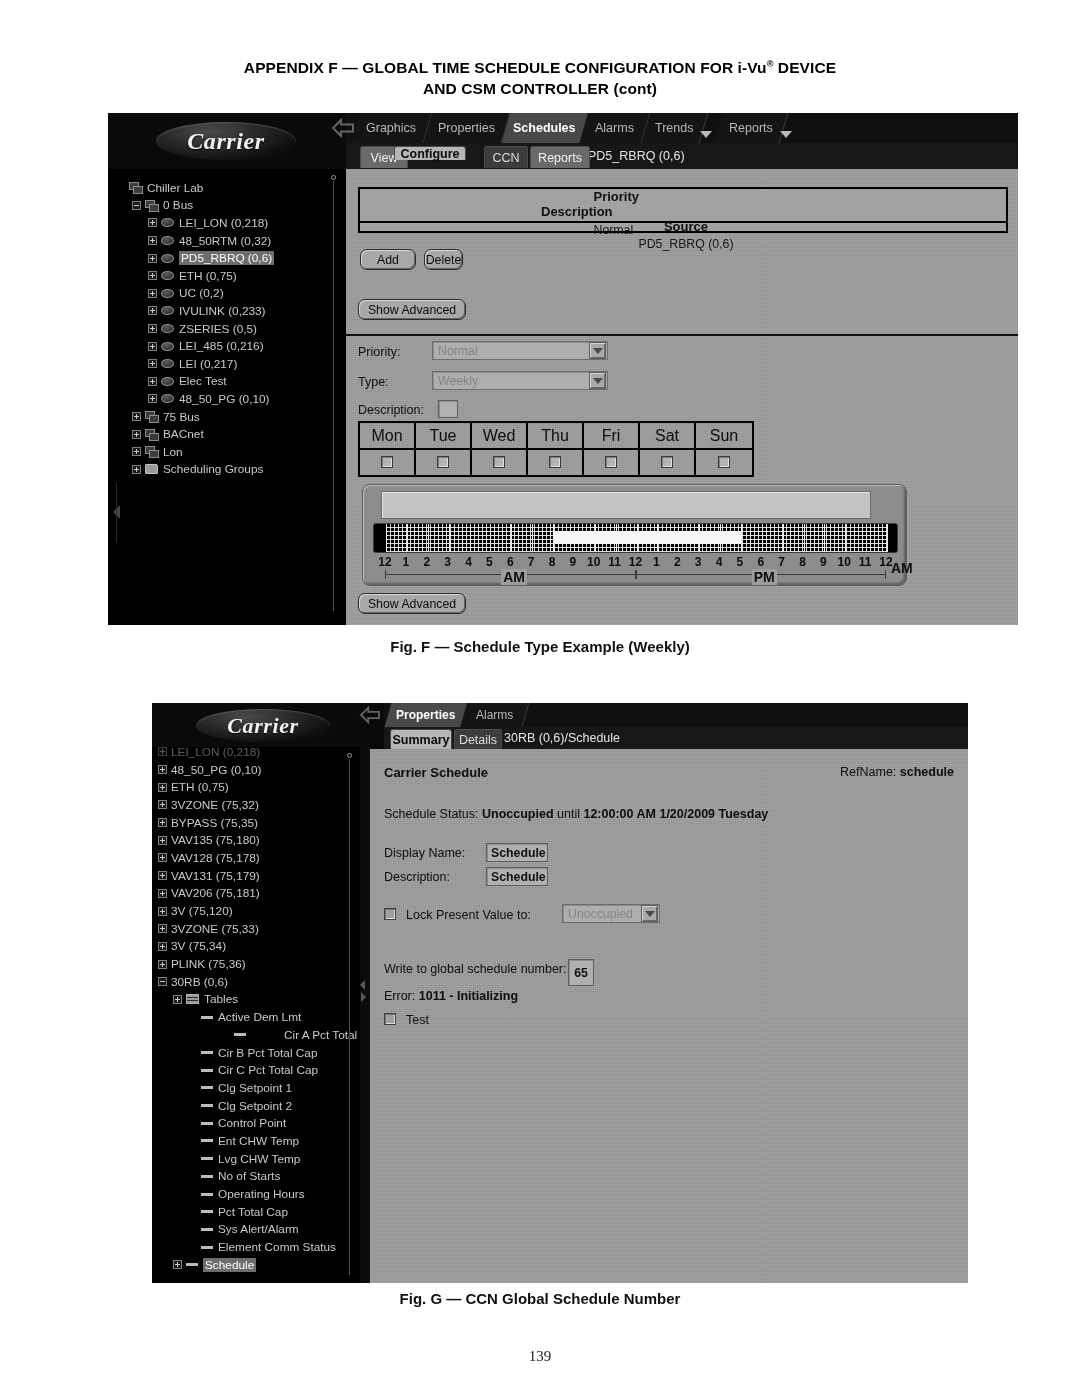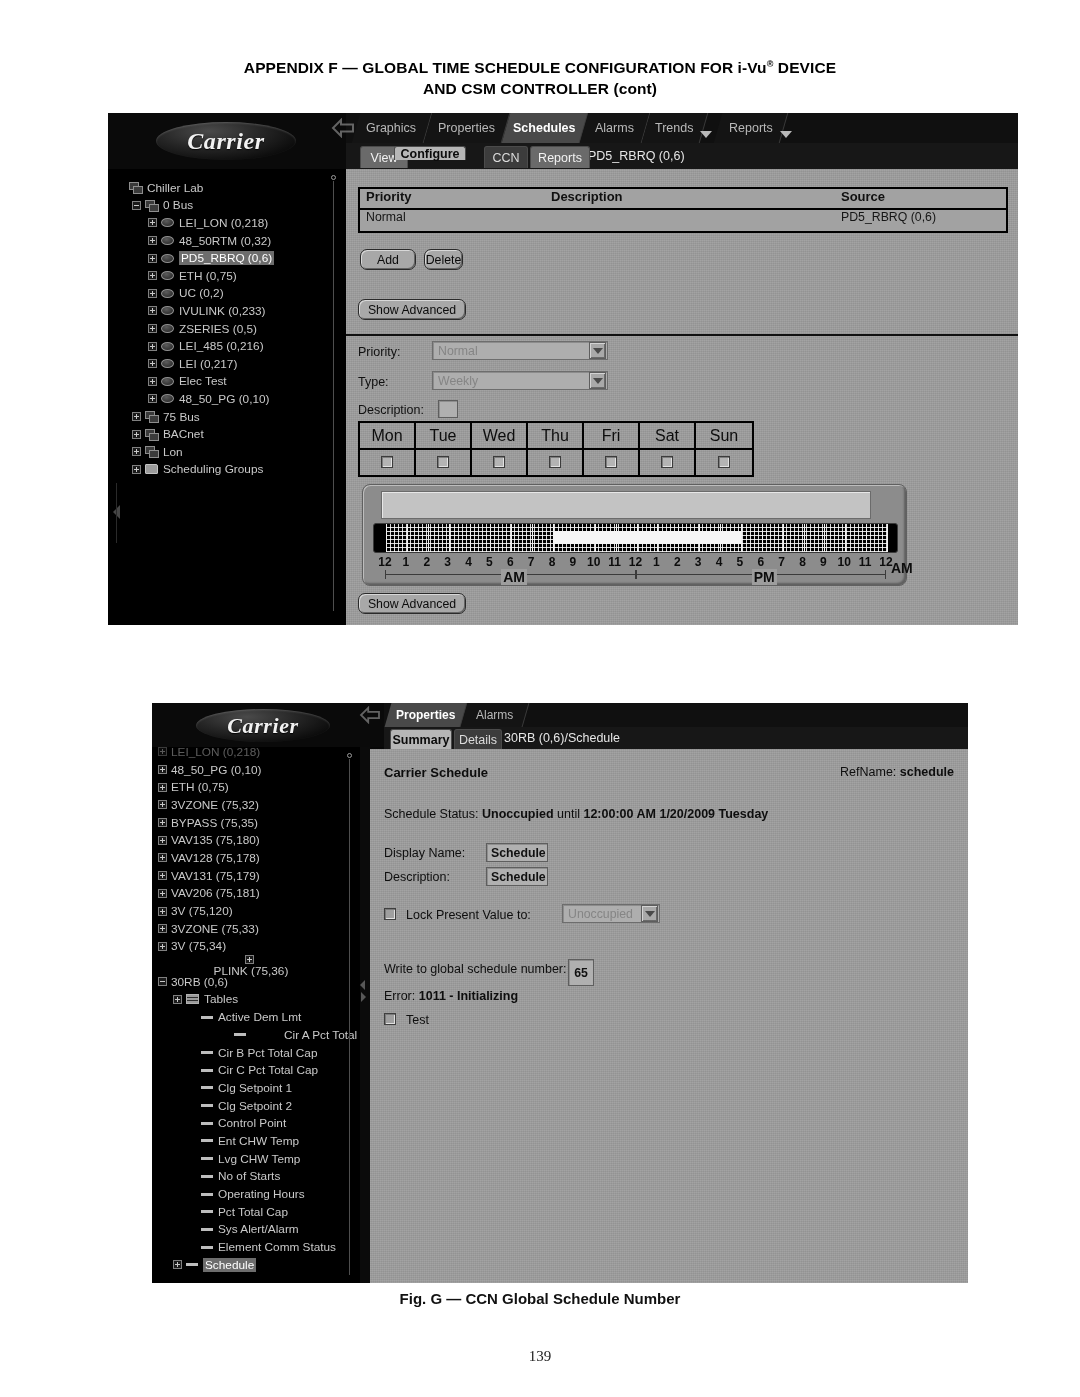--- a/index.html
+++ b/index.html
@@ -155,22 +155,22 @@
     background-image:
       repeating-linear-gradient(0deg, rgba(255,255,255,.035) 0 1px, rgba(0,0,0,.035) 1px 2px),
       repeating-linear-gradient(90deg, rgba(255,255,255,.03) 0 1px, rgba(0,0,0,.03) 1px 2px);
     color: #101010;
     overflow: hidden;
   }
 
   
   .ptable { position: absolute; border: 2px solid #000; background: #a2a2a2; }
   .ptable .thead, .ptable .trow {
-    display: flex; align-items: flex-start; height: 21px;
-    font-size: 13px; padding-left: 6px;
+    display: flex; align-items: center; height: 34px;
+    font-size: 13px; padding-left: 6px; flex-direction: column;
   }
   .ptable .thead { font-weight: bold; border-bottom: 2px solid #000; }
   .ptable .trow  { font-size: 12.3px; color: #151515; }
   .col-pri { width: 185px; }
   .col-des { width: 290px; }
   .col-src { flex: 1; }
 
   
   .btn3d {
     position: absolute;
@@ -584,20 +584,21 @@
       </div>
 
       <div class="btn3d" style="left:12px;top:424px;width:108px;height:21px;">Show Advanced</div>
     </div>
   <div class="stab dim2" style="left: 252px; top: 33px; width: 48px; height: 22px;">View</div>
       <div class="stab on" style="left: 286px; top: 33px; width: 72px; height: 14px;">Configure</div>
       <div class="stab dim" style="left: 376px; top: 33px; width: 44px; height: 22px;">CCN</div>
       <div class="stab dim2" style="left: 422px; top: 33px; width: 60px; height: 22px;">Reports</div>
     </div>
 
+  <div class="fig-caption" id="cap-f">Fig. F — Schedule Type Example (Weekly)</div>
 
   <div class="shot" id="shot-g">
 
     <div class="brandbar" style="left:0;top:0;width:232px;height:44px;">
       <div class="logo-ellipse" style="left:44px;top:6px;width:134px;height:33px;">
         <span class="logo-text" style="font-size:22px;">Carrier</span>
       </div>
     </div>
 
     <div style="position:absolute;left:232px;top:0;width:584px;height:24px;background:#101010;"></div>
@@ -663,21 +664,21 @@
             <span class="t-label">3V (75,120)</span>
           </div>
           <div class="tree-row" style="height: 17.7px; padding-left: 0px;">
             <span class="plus"></span>
             <span class="t-label">3VZONE (75,33)</span>
           </div>
           <div class="tree-row" style="height: 17.7px; padding-left: 0px;">
             <span class="plus"></span>
             <span class="t-label">3V (75,34)</span>
           </div>
-          <div class="tree-row" style="height: 17.7px; padding-left: 0px; flex-direction: column;">
+          <div class="tree-row" style="height: 17.7px; padding-left: 0px;">
             <span class="plus"></span>
             <span class="t-label">PLINK (75,36)</span>
           </div>
           <div class="tree-row" style="height: 17.7px; padding-left: 0px;">
             <span class="plus minus"></span>
             <span class="t-label">30RB (0,6)</span>
           </div>
           <div class="tree-row" style="height: 17.7px; padding-left: 15px;">
             <span class="plus"></span>
             <span class="ico ico-table"></span>

